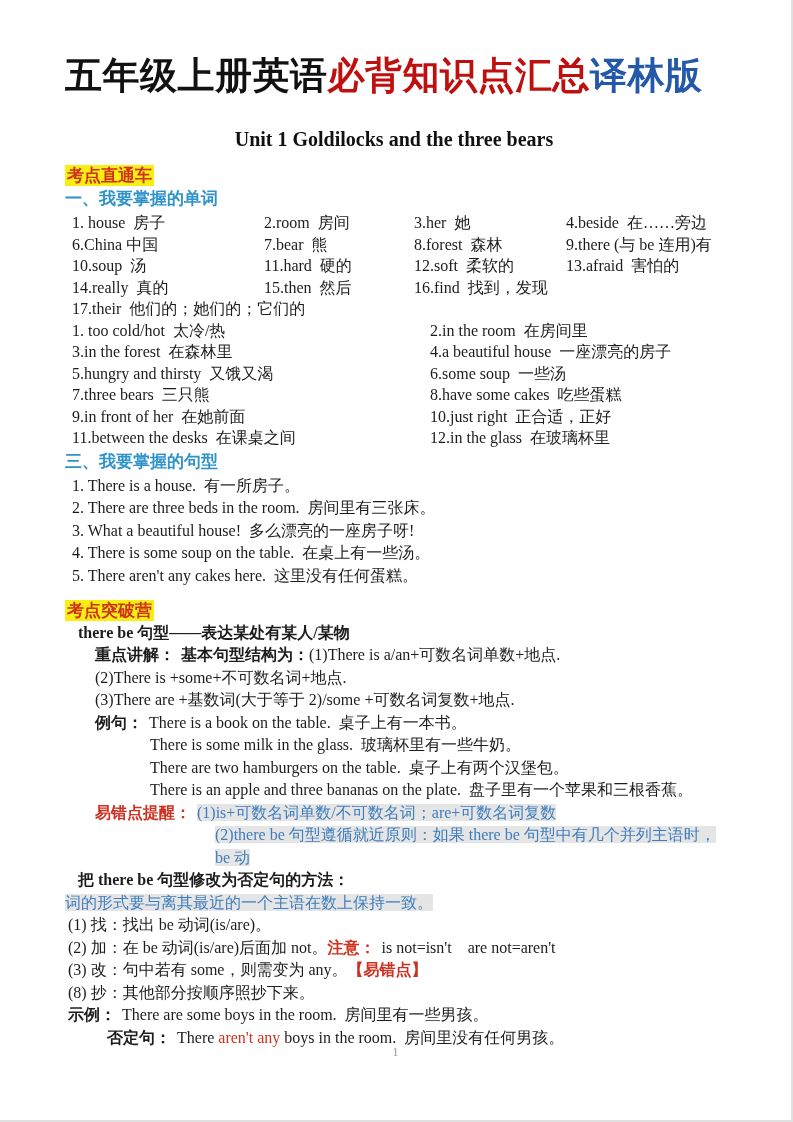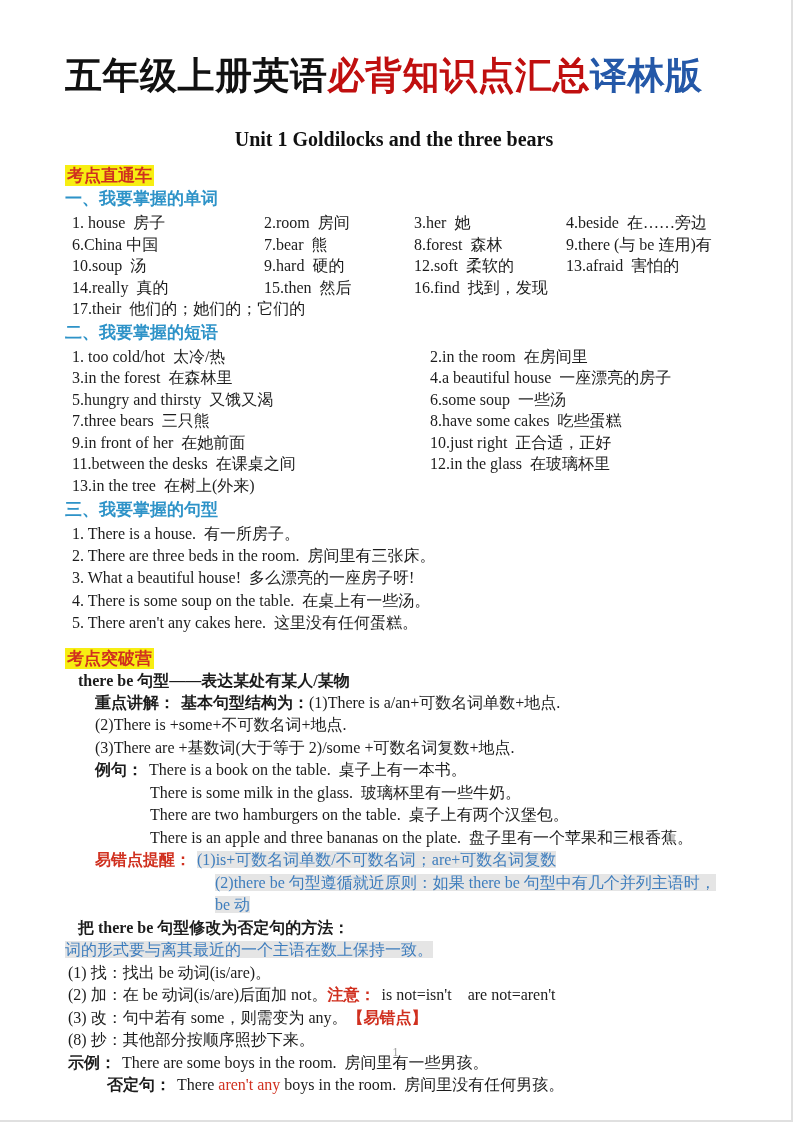--- a/index.html
+++ b/index.html
@@ -76,44 +76,42 @@
   <div class="word-grid">
       <span class="cell">1. house  房子</span>
       <span class="cell">2.room  房间</span>
       <span class="cell">3.her  她</span>
       <span class="cell">4.beside  在……旁边</span>
       <span class="cell">6.China 中国</span>
       <span class="cell">7.bear  熊</span>
       <span class="cell">8.forest  森林</span>
       <span class="cell">9.there (与 be 连用)有</span>
       <span class="cell">10.soup  汤</span>
-      <span class="cell">9.hard  硬的</span>
+      <span class="cell">11.hard  硬的</span>
       <span class="cell">12.soft  柔软的</span>
       <span class="cell">13.afraid  害怕的</span>
       <span class="cell">14.really  真的</span>
       <span class="cell">15.then  然后</span>
       <span class="cell">16.find  找到，发现</span>
     </div>
   <div class="word-last">17.their  他们的；她们的；它们的</div>
 
-  <h3 class="sec-heading">二、我要掌握的短语</h3>
   <div class="phrase-grid">
       <span class="cell">1. too cold/hot  太冷/热</span>
       <span class="cell">2.in the room  在房间里</span>
       <span class="cell">3.in the forest  在森林里</span>
       <span class="cell">4.a beautiful house  一座漂亮的房子</span>
       <span class="cell">5.hungry and thirsty  又饿又渴</span>
       <span class="cell">6.some soup  一些汤</span>
       <span class="cell">7.three bears  三只熊</span>
       <span class="cell">8.have some cakes  吃些蛋糕</span>
       <span class="cell">9.in front of her  在她前面</span>
       <span class="cell">10.just right  正合适，正好</span>
       <span class="cell">11.between the desks  在课桌之间</span>
       <span class="cell">12.in the glass  在玻璃杯里</span>
-      <span class="cell">13.in the tree  在树上(外来)</span>
     </div>
 
   <h3 class="sec-heading">三、我要掌握的句型</h3>
   <div class="sent-list">
     <div class="line">1. There is a house.  有一所房子。</div>
     <div class="line">2. There are three beds in the room.  房间里有三张床。</div>
     <div class="line">3. What a beautiful house!  多么漂亮的一座房子呀!</div>
     <div class="line">4. There is some soup on the table.  在桌上有一些汤。</div>
     <div class="line">5. There aren't any cakes here.  这里没有任何蛋糕。</div>
   </div>

